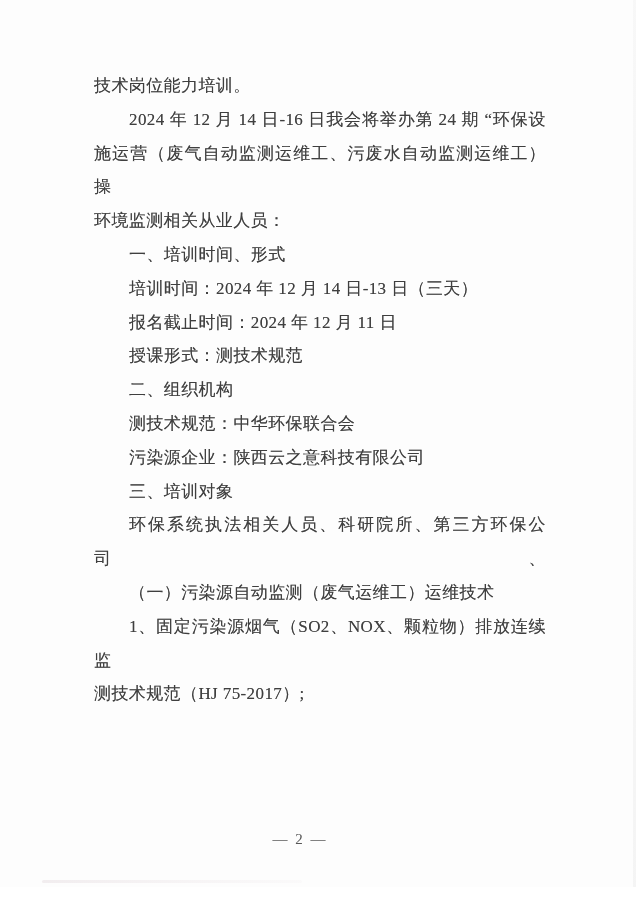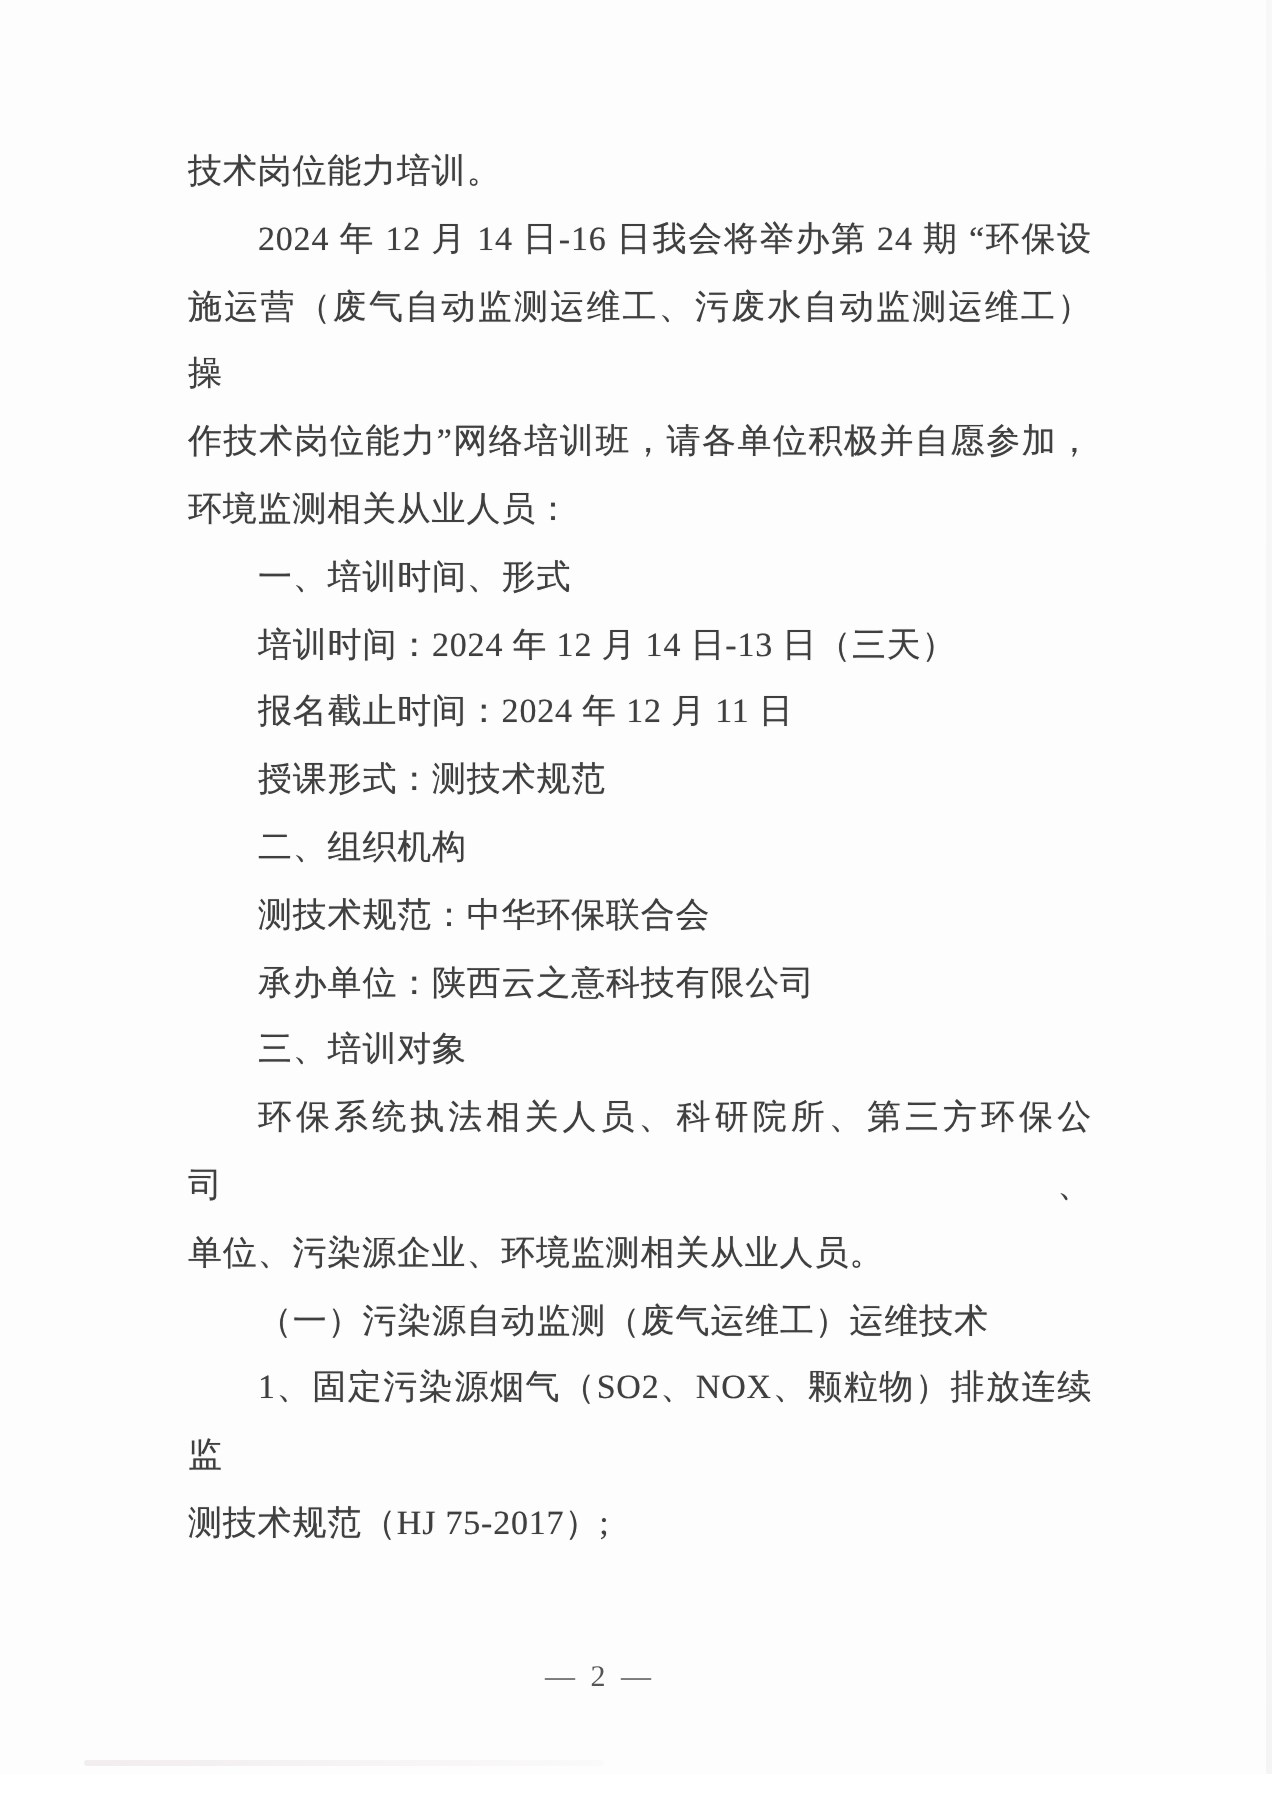--- a/index.html
+++ b/index.html
@@ -67,32 +67,30 @@
   }
 </style>
 </head>
 <body>
 
 <div class="page">
   <div class="content">
       <div class="line">技术岗位能力培训。</div>
       <div class="line indent justify">2024 年 12 月 14 日-16 日我会将举办第 24 期 “环保设</div>
       <div class="line justify">施运营（废气自动监测运维工、污废水自动监测运维工）操</div>
-      <div class="line justify">作技术岗位能力”网络培训班，请各单位积极并自愿参加，</div>
       <div class="line">环境监测相关从业人员：</div>
       <div class="line indent">一、培训时间、形式</div>
       <div class="line indent">培训时间：2024 年 12 月 14 日-13 日（三天）</div>
       <div class="line indent">报名截止时间：2024 年 12 月 11 日</div>
       <div class="line indent">授课形式：测技术规范</div>
       <div class="line indent">二、组织机构</div>
       <div class="line indent">测技术规范：中华环保联合会</div>
-      <div class="line indent">承办单位：陕西云之意科技有限公司</div>
+      <div class="line indent">污染源企业：陕西云之意科技有限公司</div>
       <div class="line indent">三、培训对象</div>
       <div class="line indent justify">环保系统执法相关人员、科研院所、第三方环保公司、</div>
-      <div class="line">单位、污染源企业、环境监测相关从业人员。</div>
       <div class="line indent">（一）污染源自动监测（废气运维工）运维技术</div>
       <div class="line indent justify">1、固定污染源烟气（SO2、NOX、颗粒物）排放连续监</div>
       <div class="line">测技术规范（HJ 75-2017）;</div>
     </div>
   <div class="footer">— 2 —</div>
   <div class="artifact"></div>
   <div class="artifact-right"></div>
 </div>
 
 </body></html>

